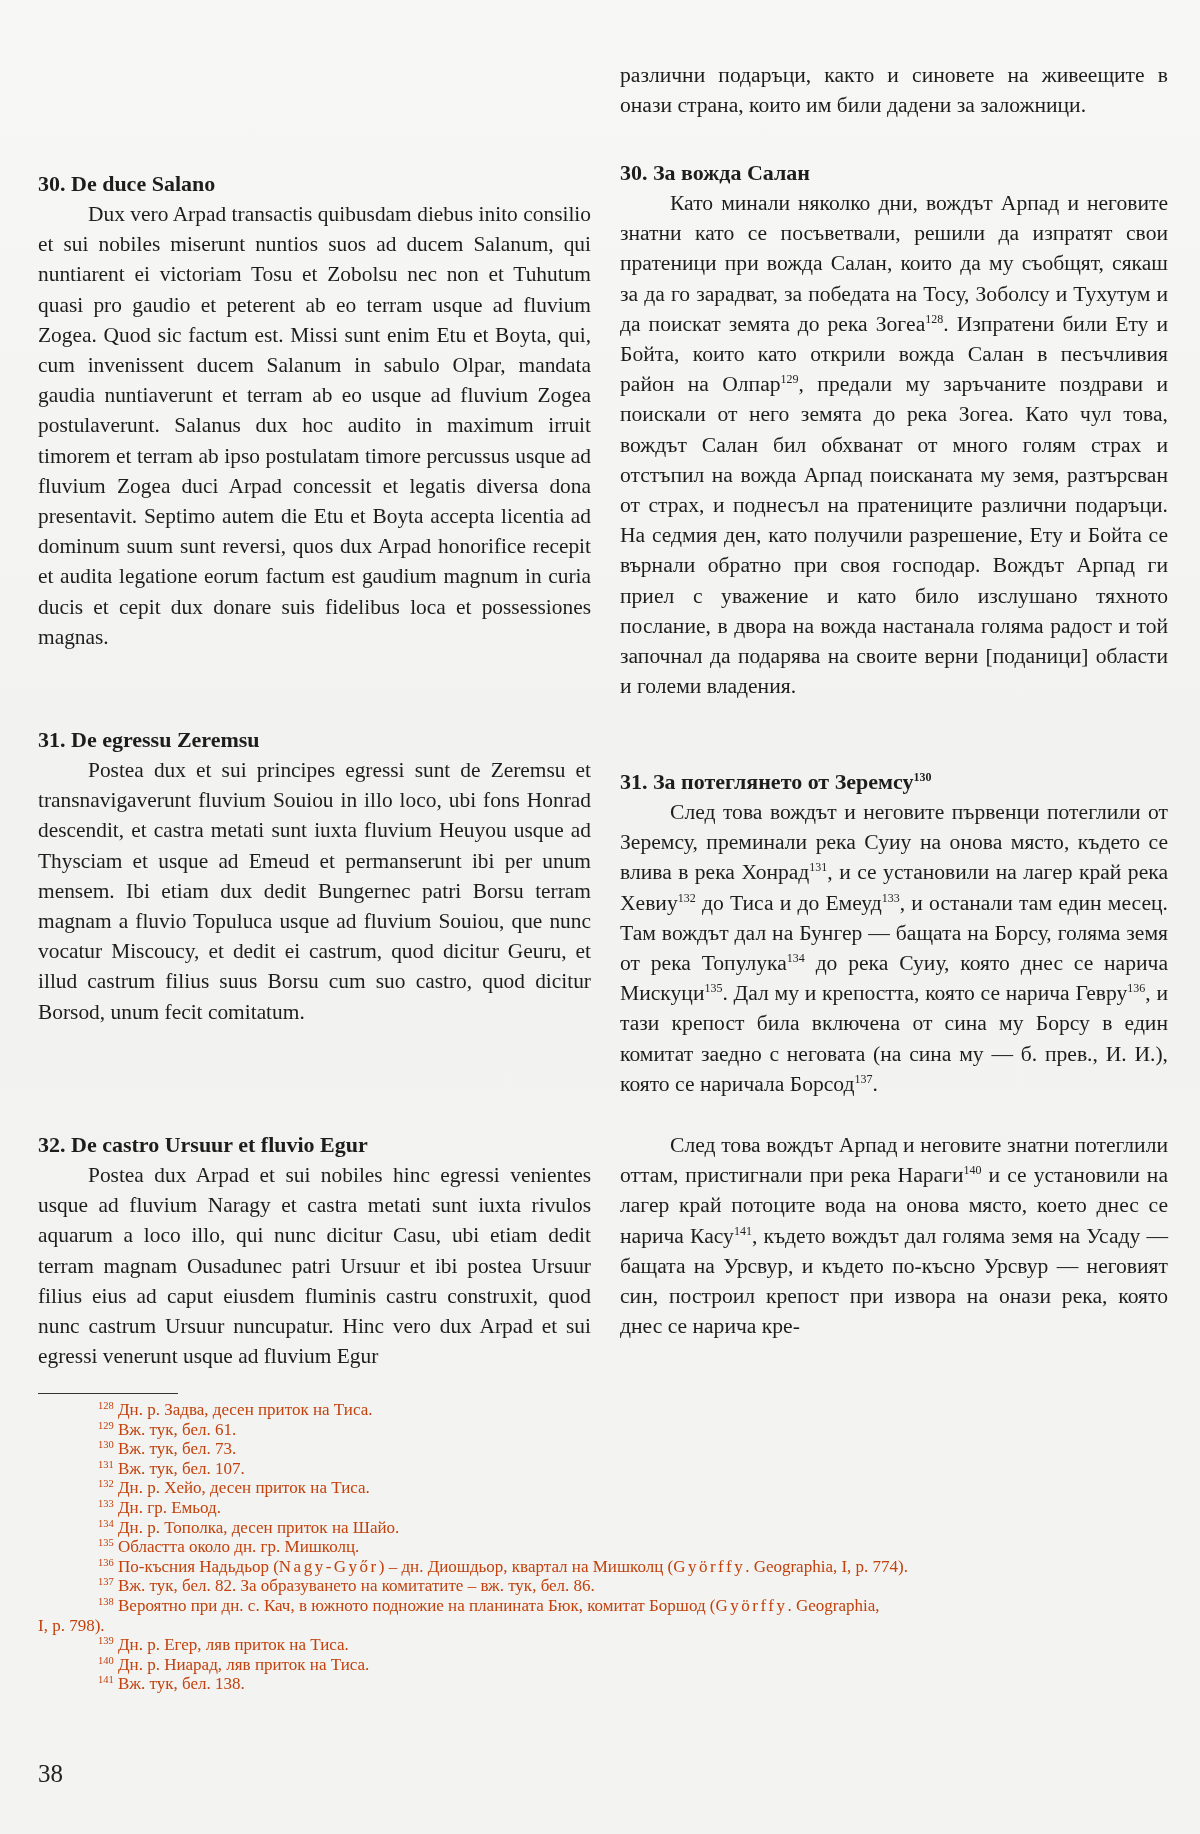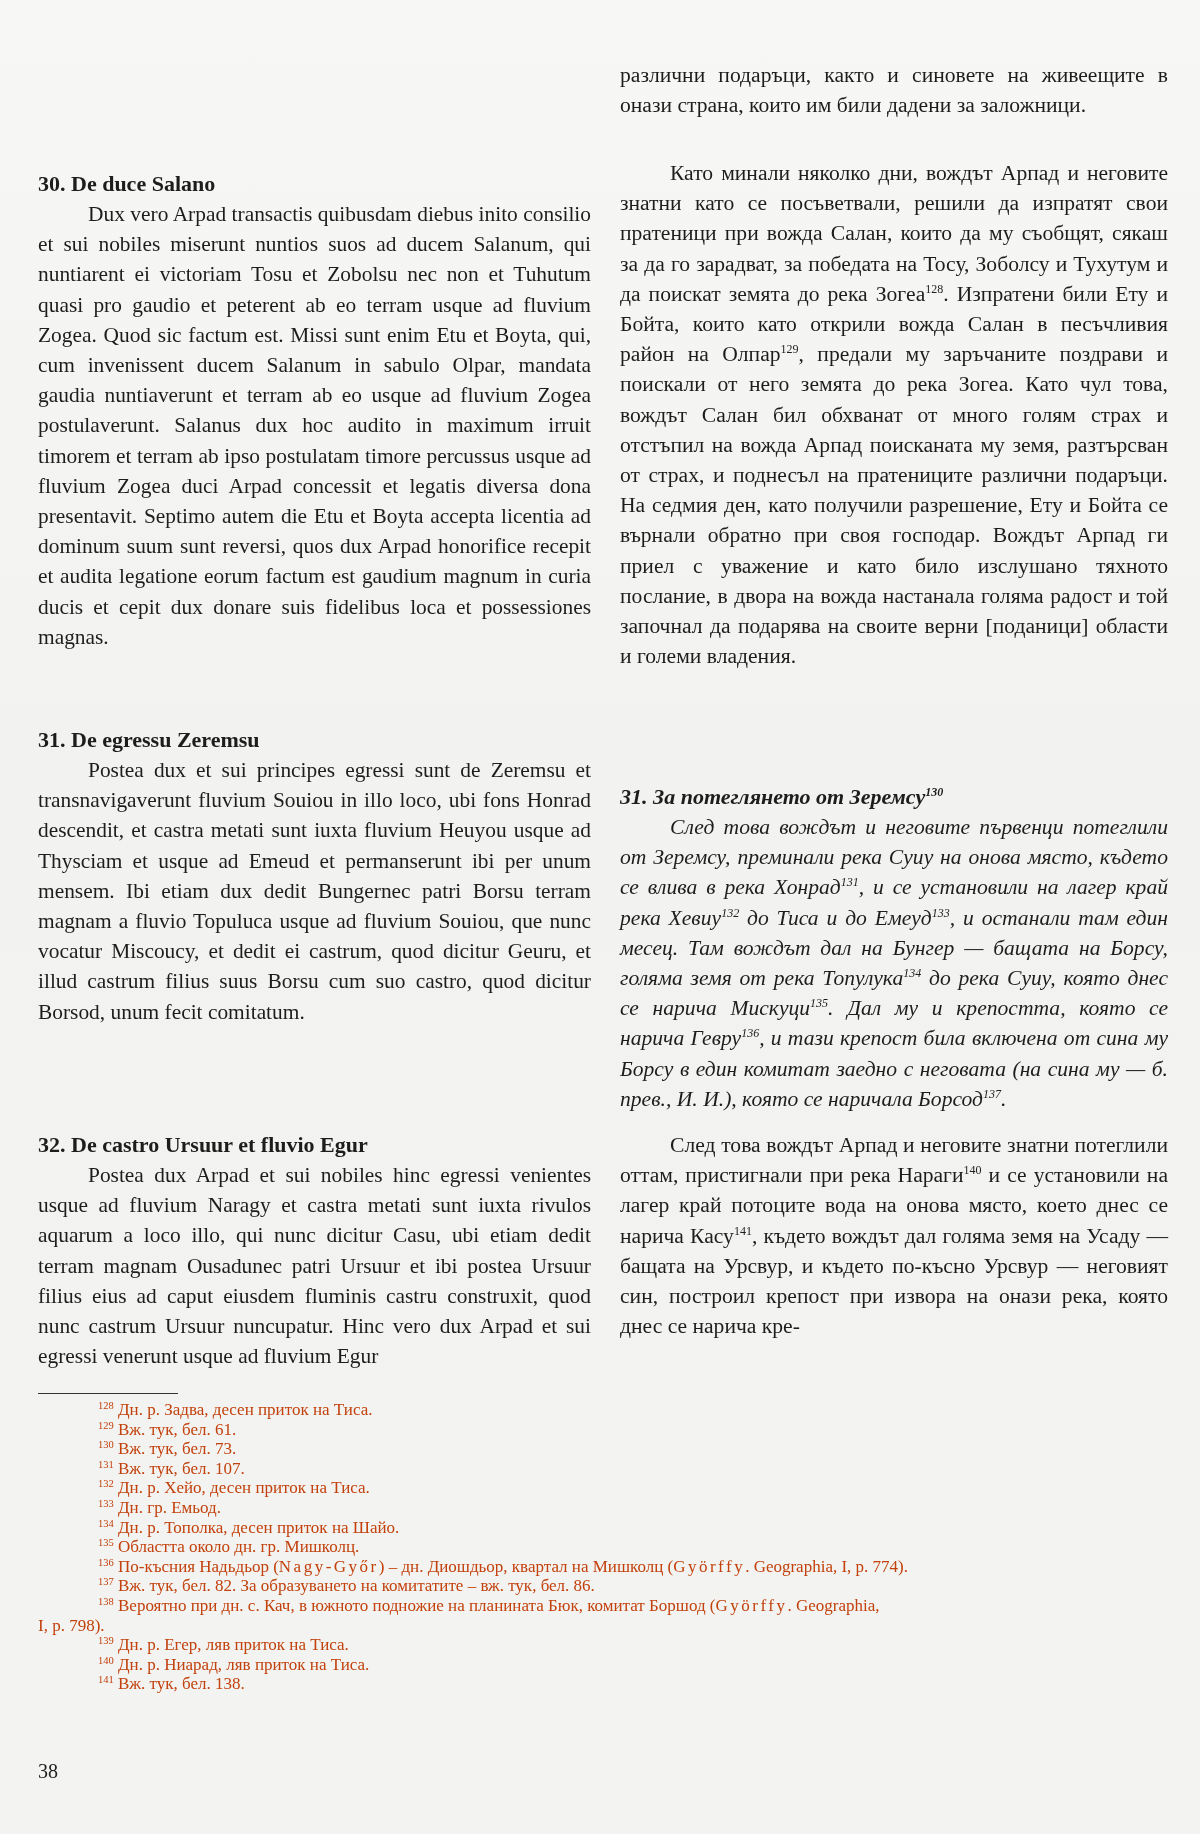--- a/index.html
+++ b/index.html
@@ -50,21 +50,21 @@
     line-height: 19.6px;
     color: #c2410c;
   }
   .fn { margin: 0; padding-left: 60px; text-indent: 0; }
   .fn-wrap { padding-left: 60px; text-indent: 0; }
   .fn-wrap .cont { display: block; margin-left: -60px; }
   .fn sup, .fn-wrap sup { font-size: 10.5px; vertical-align: 6px; }
   .page-number {
     position: absolute;
     left: 38px; top: 1760px;
-    font-size: 20px;
+    font-size: 25px;
     color: #222;
   }
   .spaced { letter-spacing: 2.5px; text-align: center; }
 </style>
 </head>
 <body>
 
 <div class="page-bg"></div>
 
 <div class="col col-left">
@@ -81,24 +81,25 @@
     <p class="indent">Postea dux Arpad et sui nobiles hinc egressi venientes usque ad fluvium Naragy et castra metati sunt iuxta rivulos aquarum a loco illo, qui nunc dicitur Casu, ubi etiam dedit terram magnam Ousadunec patri Ursuur et ibi postea Ursuur filius eius ad caput eiusdem fluminis castru construxit, quod nunc castrum Ursuur nuncupatur. Hinc vero dux Arpad et sui egressi venerunt usque ad fluvium Egur</p>
   </div>
 </div>
 
 <div class="col col-right">
   <div class="section" style="top:0px;">
     <p>различни подаръци, както и синовете на живеещите в онази страна, които им били дадени за заложници.</p>
   </div>
 
   <div class="section" style="top:98px;">
+    <h3 class="heading">30. За вожда Салан</h3>
     <p class="indent"><span>Като минали няколко дни, вождът Арпад и неговите знатни като се посъветвали, решили да изпратят свои пратеници при вожда Салан, които да му съобщят, сякаш за да го зарадват, за победата на Тосу, Зоболсу и Тухутум и да поискат земята до река Зогеа</span><sup>128</sup><span>. Изпратени били Ету и Бойта, които като открили вожда Салан в песъчливия район на Олпар</span><sup>129</sup><span>, предали му заръчаните поздрави и поискали от него земята до река Зогеа. Като чул това, вождът Салан бил обхванат от много голям страх и отстъпил на вожда Арпад поисканата му земя, разтърсван от страх, и поднесъл на пратениците различни подаръци. На седмия ден, като получили разрешение, Ету и Бойта се върнали обратно при своя господар. Вождът Арпад ги приел с уважение и като било изслушано тяхното послание, в двора на вожда настанала голяма радост и той започнал да подарява на своите верни [поданици] области и големи владения.</span></p>
   </div>
 
-  <div class="section" style="top:722px;font-style:italic;">
+  <div class="section" style="top:707px;">
     <h3 class="heading"><span>31. За потеглянето от Зеремсу</span><sup>130</sup></h3>
     <p class="indent"><span>След това вождът и неговите първенци потеглили от Зеремсу, преминали река Суиу на онова място, където се влива в река Хонрад</span><sup>131</sup><span>, и се установили на лагер край река Хевиу</span><sup>132</sup><span> до Тиса и до Емеуд</span><sup>133</sup><span>, и останали там един месец. Там вождът дал на Бунгер — бащата на Борсу, голяма земя от река Топулука</span><sup>134</sup><span> до река Суиу, която днес се нарича Мискуци</span><sup>135</sup><span>. Дал му и крепостта, която се нарича Гевру</span><sup>136</sup><span>, и тази крепост била включена от сина му Борсу в един комитат заедно с неговата (на сина му — б. прев., И. И.), която се наричала Борсод</span><sup>137</sup><span>.</span></p>
   </div>
 
   <div class="section" style="top:1070px;">
     <p class="indent"><span>След това вождът Арпад и неговите знатни потеглили оттам, пристигнали при река Нараги</span><sup>140</sup><span> и се установили на лагер край потоците вода на онова място, което днес се нарича Касу</span><sup>141</sup><span>, където вождът дал голяма земя на Усаду — бащата на Урсвур, и където по-късно Урсвур — неговият син, построил крепост при извора на онази река, която днес се нарича кре-</span></p>
   </div>
 </div>
 
 <div class="rule"></div>

